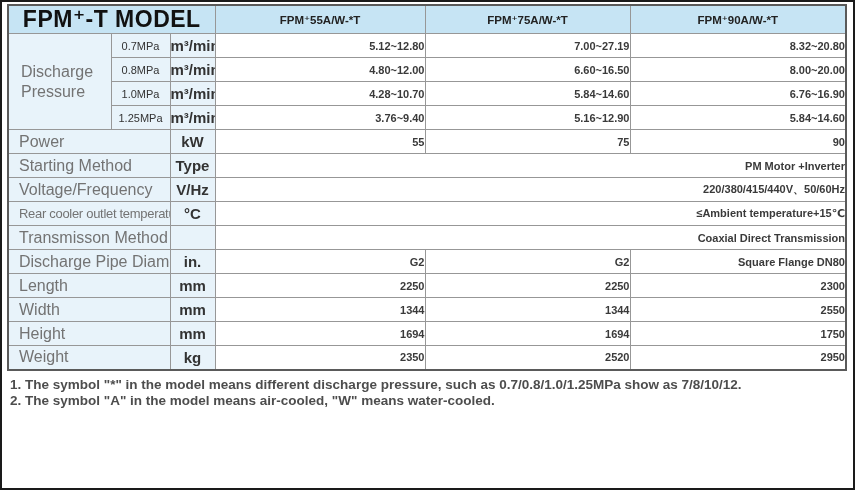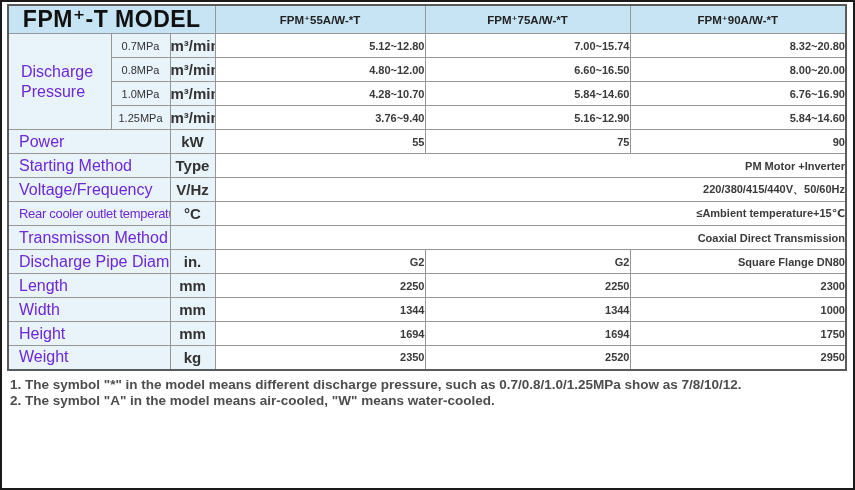--- a/index.html
+++ b/index.html
@@ -47,21 +47,21 @@
     font-weight: 700;
     color: #222222;
     border-bottom: 2px solid #7d7d7d;
   }
   td.row-label {
     background: var(--label-bg, #e8f3fa);
     text-align: left;
     padding-left: 10px;
     font-size: 16px;
     font-weight: 400;
-    color: #6d28d9;
+    color: #737373;
   }
   td.row-label.main {
     white-space: normal;
     line-height: 20px;
     padding-left: 12px;
   }
   td.row-label.condensed {
     font-size: 13px;
     letter-spacing: -0.3px;
   }
@@ -114,21 +114,21 @@
         <td class="model-header">FPM⁺55A/W-*T</td>
         <td class="model-header">FPM⁺75A/W-*T</td>
         <td class="model-header">FPM⁺90A/W-*T</td>
       </tr>
 
       <tr>
         <td rowspan="4" class="row-label main">Discharge Pressure</td>
         <td class="pressure-cell">0.7MPa</td>
         <td class="unit-cell">m³/min</td>
         <td class="value-cell">5.12~12.80</td>
-        <td class="value-cell">7.00~15.74</td>
+        <td class="value-cell">7.00~27.19</td>
         <td class="value-cell">8.32~20.80</td>
       </tr>
       <tr>
         <td class="pressure-cell">0.8MPa</td>
         <td class="unit-cell">m³/min</td>
         <td class="value-cell">4.80~12.00</td>
         <td class="value-cell">6.60~16.50</td>
         <td class="value-cell">8.00~20.00</td>
       </tr>
       <tr>
@@ -192,21 +192,21 @@
         <td class="value-cell">2250</td>
         <td class="value-cell">2250</td>
         <td class="value-cell">2300</td>
       </tr>
 
       <tr>
         <td colspan="2" class="row-label">Width</td>
         <td class="unit-cell">mm</td>
         <td class="value-cell">1344</td>
         <td class="value-cell">1344</td>
-        <td class="value-cell">1000</td>
+        <td class="value-cell">2550</td>
       </tr>
 
       <tr>
         <td colspan="2" class="row-label">Height</td>
         <td class="unit-cell">mm</td>
         <td class="value-cell">1694</td>
         <td class="value-cell">1694</td>
         <td class="value-cell">1750</td>
       </tr>
 

